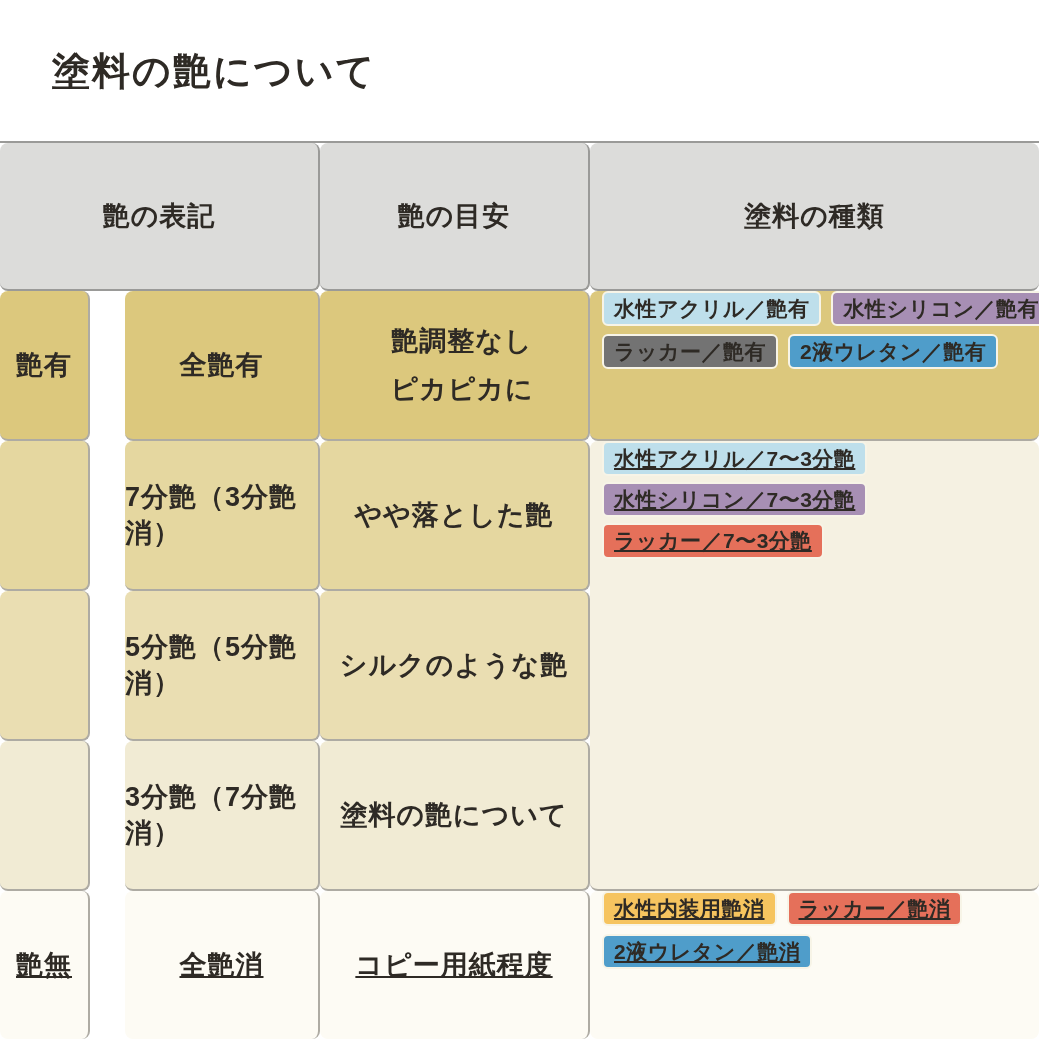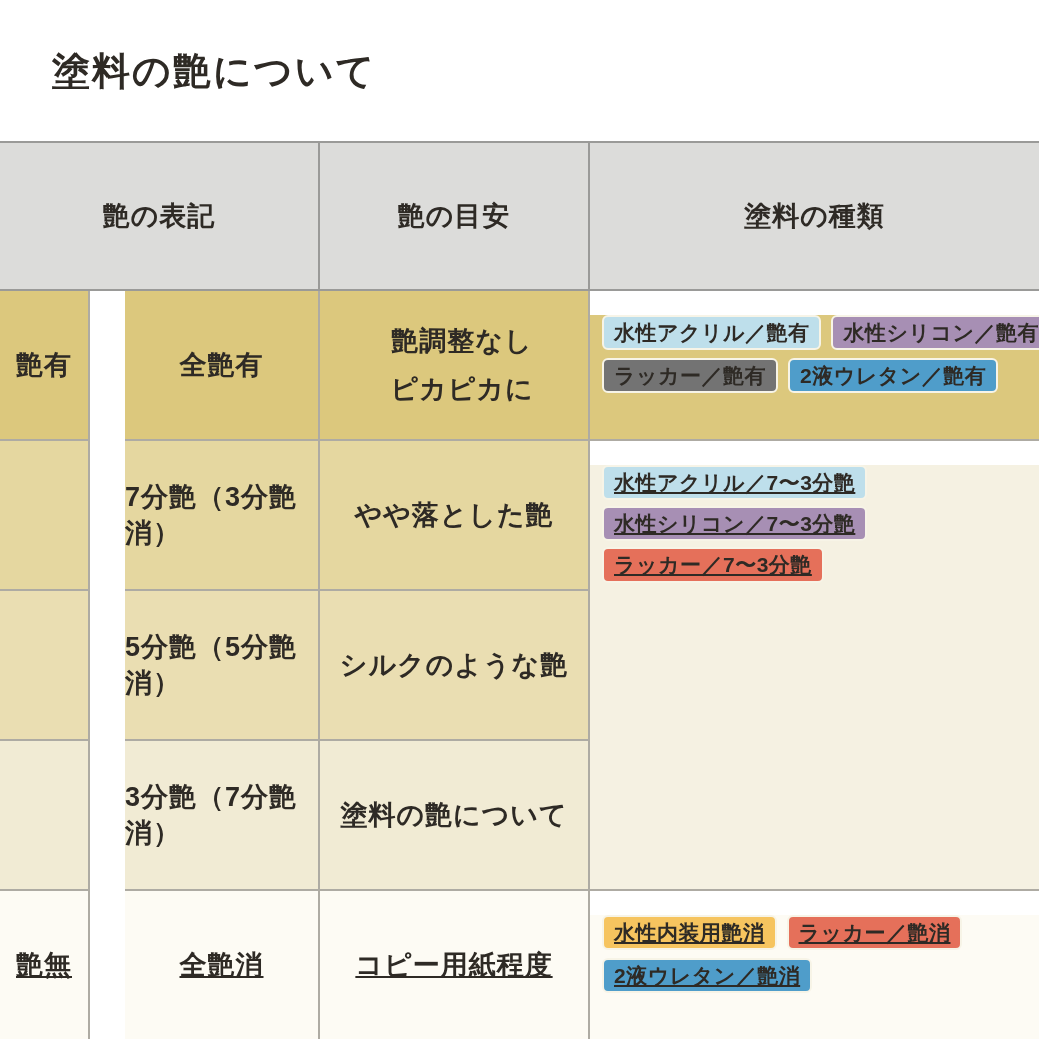--- a/index.html
+++ b/index.html
@@ -26,21 +26,21 @@
     grid-template-rows: 148px 150px 150px 150px 150px 148px;
     border-top: 2px solid var(--grid-line-dark, #9a9a98);
     box-sizing: border-box;
   }
 
   .cell {
     box-sizing: border-box;
     display: flex; align-items: center; justify-content: center;
     border-right: 2px solid var(--grid-line, #aeaba3);
     border-bottom: 2px solid var(--grid-line, #aeaba3);
-    font-size: 27px; font-weight: bold; letter-spacing: 1px;
+    font-size: 27px; font-weight: bold; letter-spacing: 1px; border-radius: 8px;
   }
   .gc1 { grid-column: 1; }
   .gc2 { grid-column: 2; margin-left: 35px; }
   .gc3 { grid-column: 3; }
   .gc4 { grid-column: 4; border-right: none; }
   .gr1 { grid-row: 1; }
   .gr2 { grid-row: 2; }
   .gr3 { grid-row: 3; }
   .gr4 { grid-row: 4; }
   .gr5 { grid-row: 5; }
@@ -62,21 +62,20 @@
   .merged-type{ background: var(--merged-type-bg,#f5f1e2); text-decoration: underline; }
 
   .two-line { flex-direction: column; gap: 12px; padding-left: 16px; }
 
   .type-cell {
     justify-content: flex-start;
     padding-left: 12px;
     flex-direction: column;
     align-items: flex-start;
     gap: 8px;
-    margin-top: 24px;
   }
   .badge-line { display: flex; gap: 10px; }
   .stack { gap: 6px; }
 
   .badge {
     display: inline-block;
     font-size: 21px; font-weight: bold; letter-spacing: 0.5px;
     line-height: 1.2;
     padding: 3px 10px;
     border-radius: 6px;

